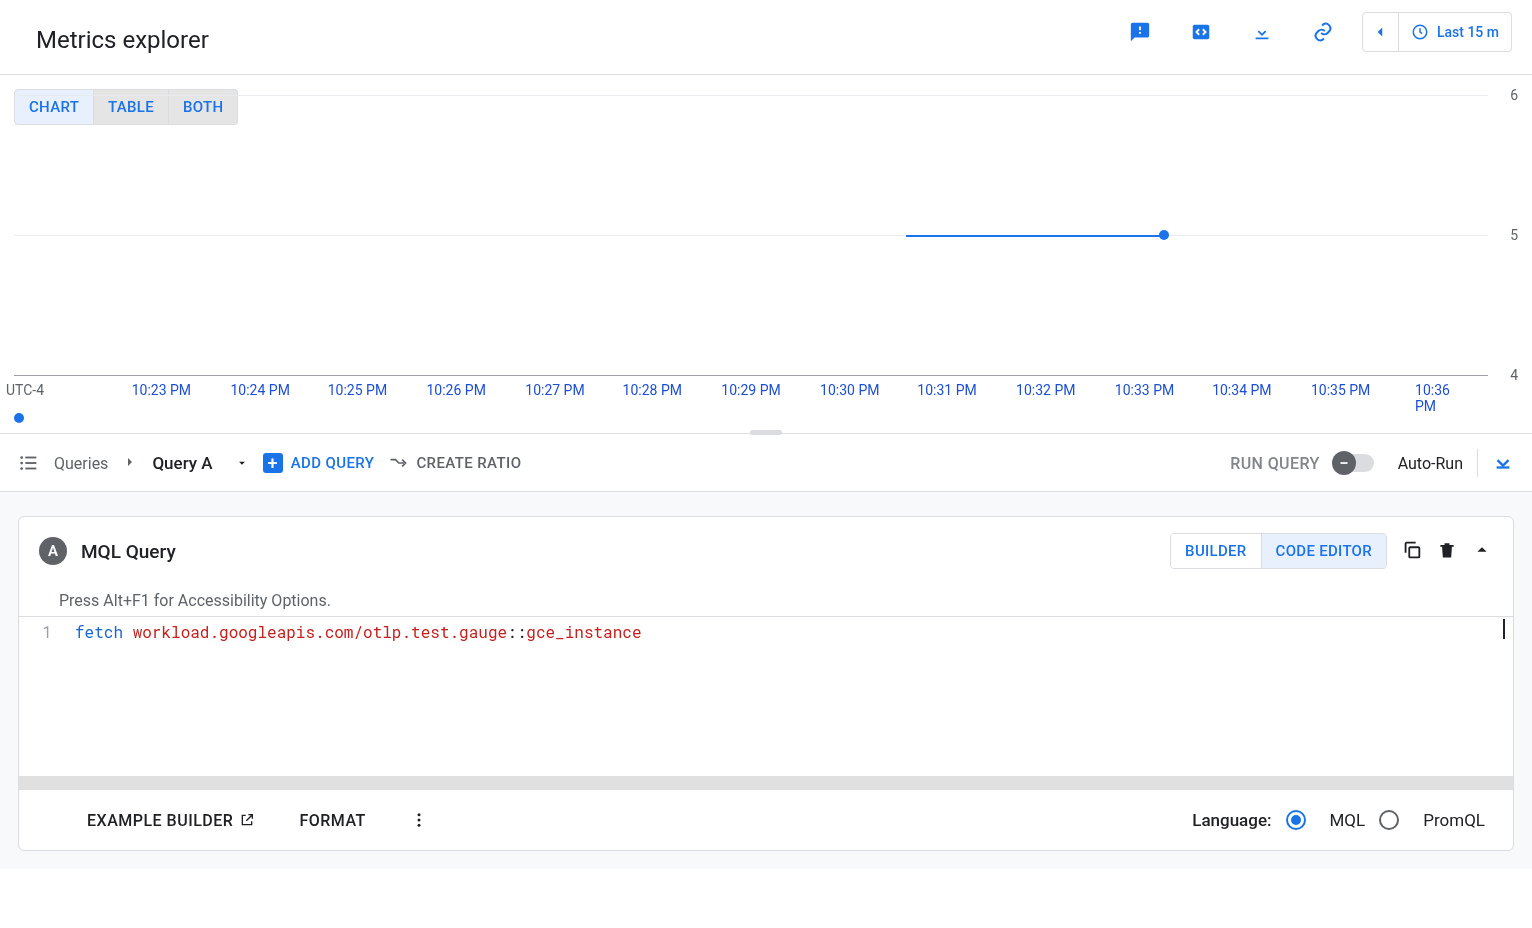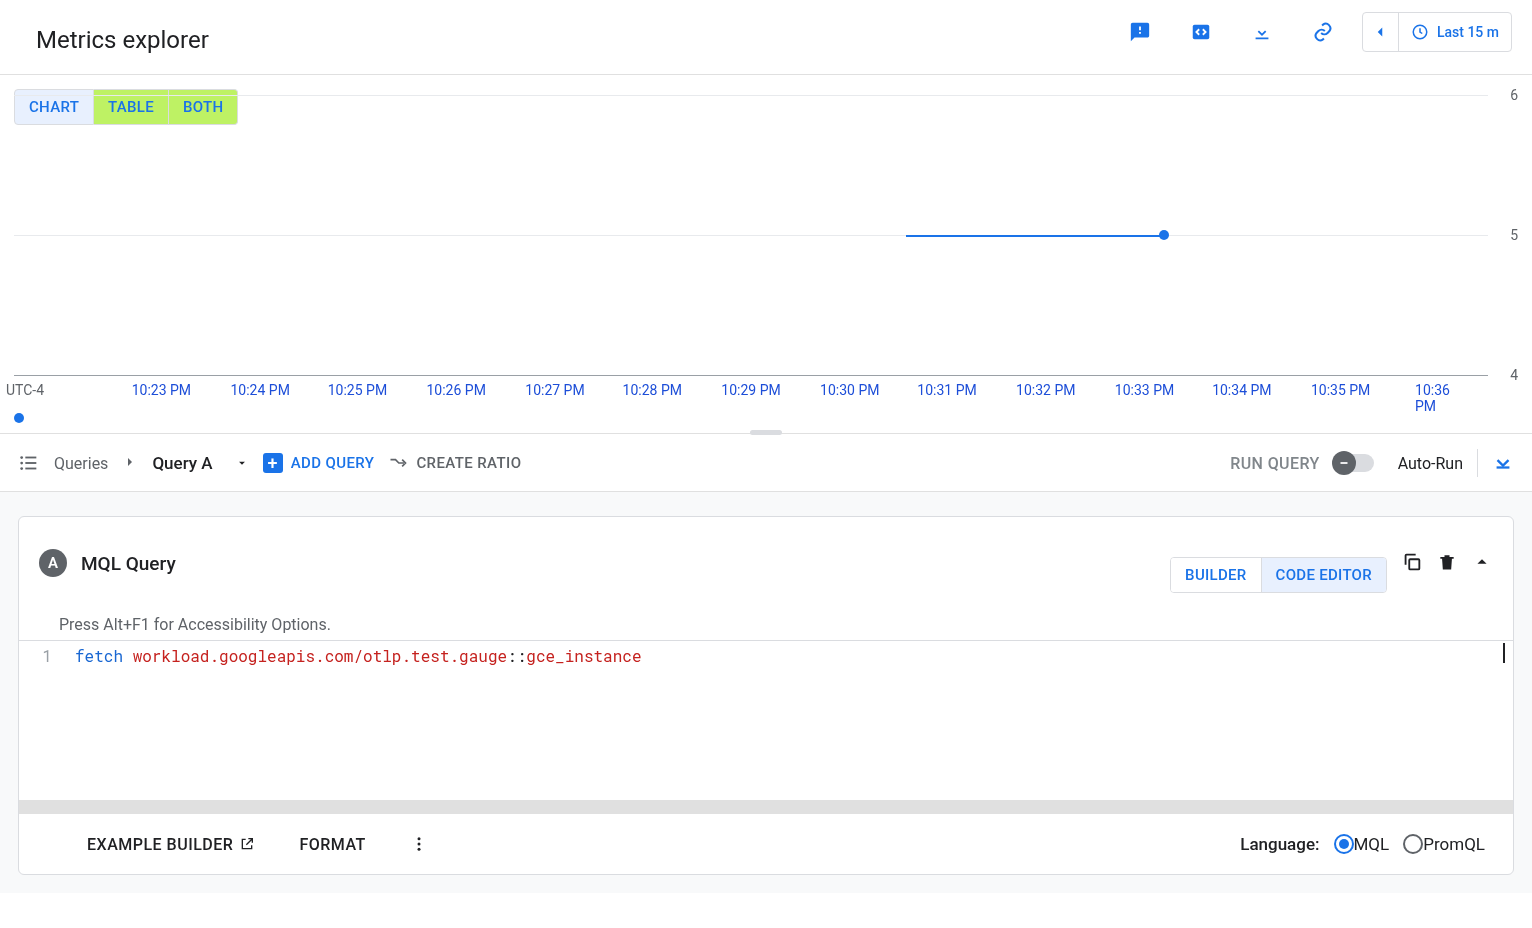--- a/index.html
+++ b/index.html
@@ -8,21 +8,21 @@
   .header { display: flex; align-items: flex-end; justify-content: space-between; padding: 10px 20px 20px 36px; border-bottom: 1px solid #e0e0e0; }
   .header-title { font-size: 24px; font-weight: 400; color: #202124; }
   .header-actions { display: flex; align-items: center; gap: 17px; }
   .icon-btn { width: 44px; height: 44px; display: flex; align-items: center; justify-content: center; cursor: pointer; color: #1a73e8; border-radius: 4px; }
   .icon-btn svg { width: 22px; height: 22px; }
   .time-group { display: flex; align-items: center; border: 1px solid #dadce0; border-radius: 4px; height: 40px; }
   .time-arrow { width: 36px; display: flex; align-items: center; justify-content: center; border-right: 1px solid #dadce0; height: 100%; color: #1a73e8; cursor: pointer; }
   .time-label { display: flex; align-items: center; gap: 8px; padding: 0 12px; color: #1a73e8; font-weight: 500; cursor: pointer; }
   
   .tabs { display: flex; padding: 14px 0 0 14px; gap: 0; }
-  .tab-btn { padding: 8px 14px; font-size: 15px; font-weight: 500; color: #1a73e8; background: #bef264; border: 1px solid #dadce0; cursor: pointer; letter-spacing: 0.3px; }
+  .tab-btn { padding: 8px 14px; font-size: 15px; font-weight: 500; color: #1a73e8; background: #e5e5e5; border: 1px solid #dadce0; cursor: pointer; letter-spacing: 0.3px; }
   .tab-btn.active { background: #e8f0fe; }
   .tab-btn:first-child { border-radius: 4px 0 0 4px; }
   .tab-btn:last-child { border-radius: 0 4px 4px 0; }
   .tab-btn + .tab-btn { border-left: none; }
   
   .chart-area { position: relative; height: 280px; margin: 0 14px 0 14px; }
   .chart-plot { position: absolute; left: 0; right: 30px; top: -30px; bottom: 30px; }
   .gridline { position: absolute; left: 0; right: 0; height: 1px; background: #e8eaed; }
   .y-tick { position: absolute; right: -30px; font-size: 14px; color: #5f6368; transform: translateY(-50%); }
   .x-axis { position: absolute; bottom: 0; left: 0; right: 30px; height: 30px; border-top: 1px solid #9aa0a6; display: flex; }
@@ -58,21 +58,21 @@
   .divider { width: 1px; height: 28px; background: #dadce0; }
   .collapse-icon { color: #1a73e8; cursor: pointer; }
   
   .panel-wrap { padding: 0 18px 18px 18px; background: #f8f9fa; border-top: 1px solid #e0e0e0; padding-top: 24px; }
   .panel { background: #fff; border: 1px solid #dadce0; border-radius: 6px; }
   .panel-header { display: flex; align-items: center; justify-content: space-between; padding: 16px 20px; }
   .panel-title-group { display: flex; align-items: center; gap: 14px; }
   .circle-badge { width: 28px; height: 28px; border-radius: 50%; background: #5f6368; color: #fff; display: flex; align-items: center; justify-content: center; font-weight: 600; font-size: 15px; }
   .panel-title { font-size: 19px; font-weight: 500; }
   .panel-actions { display: flex; align-items: center; gap: 14px; }
-  .mode-toggle { display: flex; border: 1px solid #dadce0; border-radius: 4px; overflow: hidden; margin-top: 24px; }
+  .mode-toggle { display: flex; border: 1px solid #dadce0; border-radius: 4px; overflow: hidden; }
   .mode-btn { padding: 8px 14px; font-size: 15px; font-weight: 500; color: #1a73e8; background: #fff; cursor: pointer; letter-spacing: 0.3px; }
   .mode-btn.active { background: #e8f0fe; }
   .mode-btn + .mode-btn { border-left: 1px solid #dadce0; }
   .action-icon { cursor: pointer; color: #202124; }
   
   .editor-hint { padding: 6px 20px 6px 40px; color: #5f6368; font-size: 16px; }
   .editor { border-top: 1px solid #dadce0; display: flex; font-family: "Roboto Mono", Menlo, Consolas, monospace; font-size: 16px; min-height: 160px; position: relative; }
   .gutter { width: 56px; text-align: center; color: #9aa0a6; padding-top: 4px; }
   .code { padding-top: 4px; flex: 1; }
   .tok-keyword { color: #1967d2; }
@@ -81,21 +81,21 @@
   .editor-cursor { position: absolute; top: 2px; right: 8px; width: 2px; height: 20px; background: #202124; }
   .scroll-bar { height: 14px; background: #e0e0e0; }
   
   .panel-footer { display: flex; align-items: center; justify-content: space-between; padding: 20px 28px 20px 68px; }
   .footer-left { display: flex; align-items: center; gap: 44px; }
   .footer-item { display: flex; align-items: center; gap: 6px; font-size: 16px; font-weight: 500; letter-spacing: 0.5px; cursor: pointer; }
   .footer-right { display: flex; align-items: center; gap: 14px; font-size: 17px; }
   .radio { width: 20px; height: 20px; border: 2px solid #5f6368; border-radius: 50%; display: inline-flex; align-items: center; justify-content: center; cursor: pointer; }
   .radio.checked { border-color: #1a73e8; }
   .radio.checked::after { content: ""; width: 10px; height: 10px; background: #1a73e8; border-radius: 50%; }
-  .lang-opt { display: flex; align-items: center; gap: 0; cursor: pointer; text-align: center; }
+  .lang-opt { display: flex; align-items: center; gap: 24px; cursor: pointer; text-align: center; }
 </style>
 </head>
 <body>
 
 <div class="header">
   <div class="header-title">Metrics explorer</div>
   <div class="header-actions">
     <div class="icon-btn">
       <svg viewBox="0 0 24 24" fill="currentColor">
           <path d="M20 2H4c-1.1 0-2 .9-2 2v18l4-4h14c1.1 0 2-.9 2-2V4c0-1.1-.9-2-2-2zM13 14h-2v-2h2v2zm0-4h-2V6h2v4z"></path>

